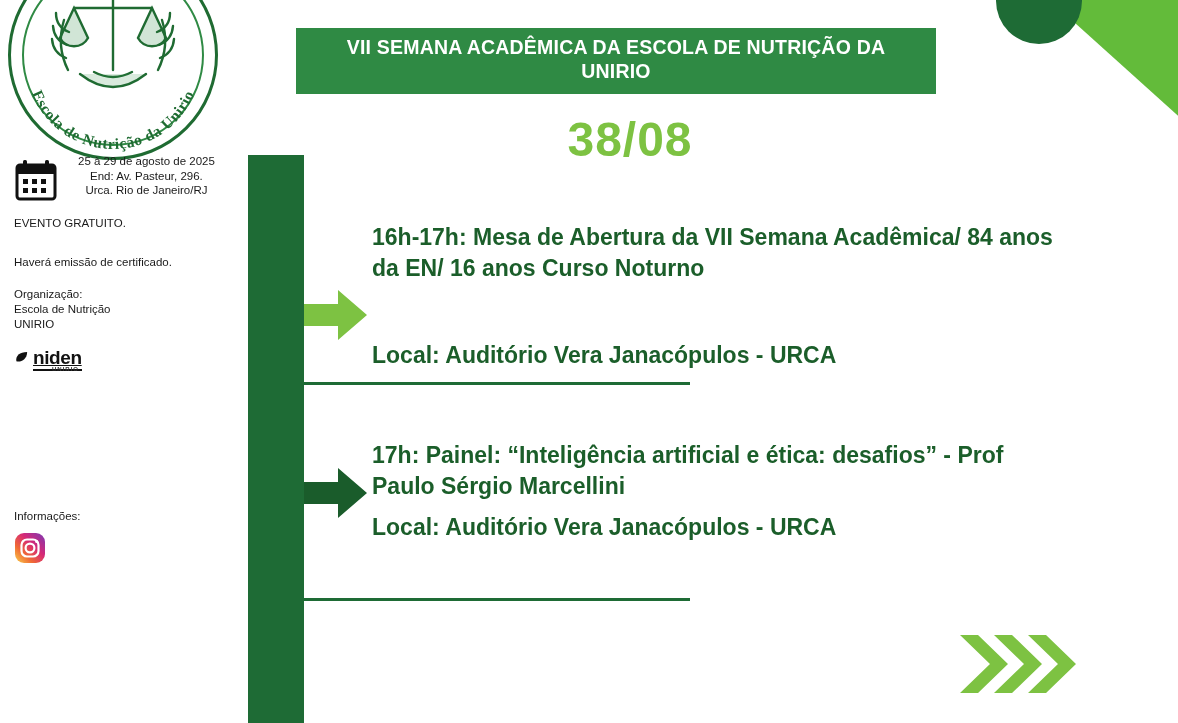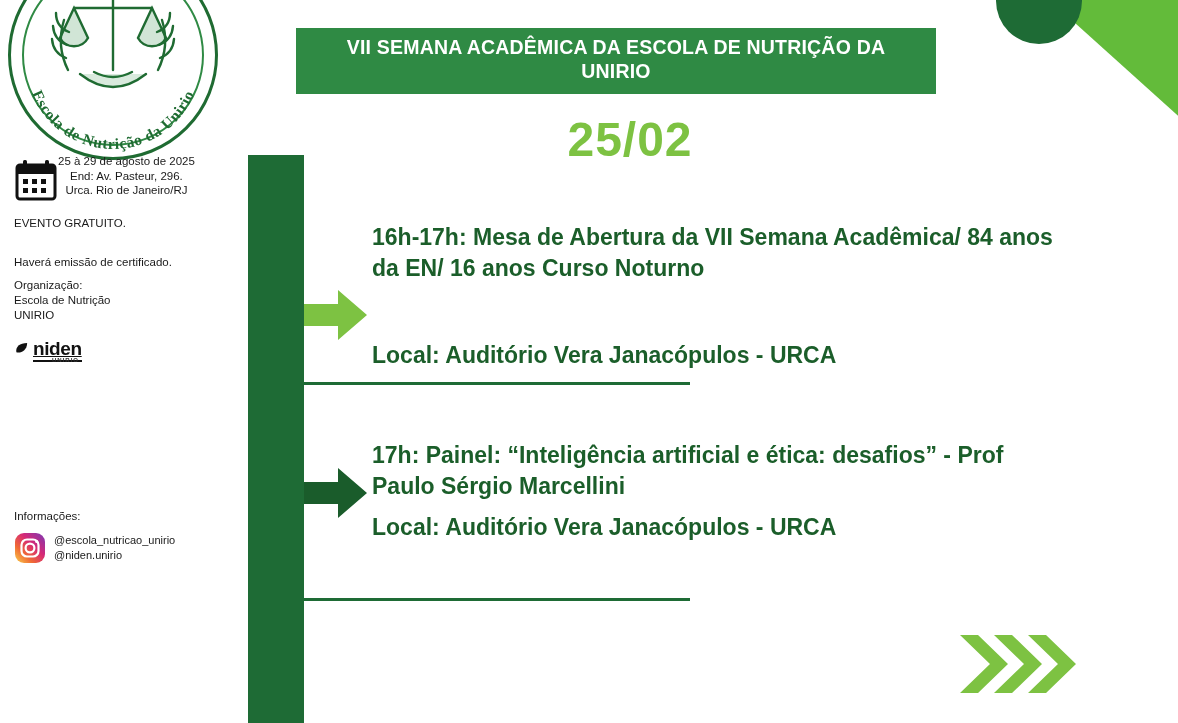--- a/index.html
+++ b/index.html
@@ -64,21 +64,21 @@
   .info-block {
     position: absolute;
     left: 14px;
     top: 152px;
     width: 224px;
   }
 
   .date-row {
     display: flex;
     align-items: flex-start;
-    gap: 0;
+    gap: 20px;
   }
   .cal-icon {
     flex: 0 0 auto;
     width: 44px;
     height: 44px;
     margin-top: 6px;
   }
   .date-text {
     font-size: 11.5px;
     line-height: 1.28;
@@ -86,21 +86,21 @@
     text-align: center;
     padding-top: 2px;
   }
 
   .info-para {
     font-size: 11.5px;
     line-height: 1.3;
     color: #1a1a1a;
     margin-top: 24px;
   }
-  .info-para.tight { margin-top: 8px; }
+  .info-para.tight { margin-top: 17px; }
 
   
   .niden {
     margin-top: 16px;
     display: flex;
     align-items: center;
     gap: 4px;
   }
   .niden-mark { width: 15px; height: 15px; }
   .niden-word {
@@ -345,35 +345,31 @@
               <stop offset="30%" stop-color="#f06a35"></stop>
               <stop offset="60%" stop-color="#d62976"></stop>
               <stop offset="100%" stop-color="#7a39b5"></stop>
             </linearGradient>
           </defs>
           <rect x="1" y="1" width="30" height="30" rx="9" fill="url(#iggrad)"></rect>
           <rect x="7.5" y="7.5" width="17" height="17" rx="5.5" fill="none" stroke="#fff" stroke-width="2.2"></rect>
           <circle cx="16" cy="16" r="4.4" fill="none" stroke="#fff" stroke-width="2.2"></circle>
           <circle cx="22.6" cy="9.6" r="1.5" fill="#fff"></circle>
         </svg>
-        <div class="handles">
-          <div>@escola_nutricao_unirio</div>
-          <div>@niden.unirio</div>
-        </div>
       </div>
     </div>
   </div>
 
   <div class="vbar"></div>
 
   <div class="title-banner">
     <div class="t">VII SEMANA ACADÊMICA DA ESCOLA DE NUTRIÇÃO DA UNIRIO</div>
   </div>
 
-  <div class="big-date">25/02</div>
+  <div class="big-date">38/08</div>
 
   <div class="ribbon"></div>
   <div class="ribbon-dot"></div>
   <div class="ribbon-label">A - FEIRA</div>
 
   <div class="item">
     <svg class="arrow" style="left:304px; top:288px;" viewBox="0 0 64 54">
       <path d="M0 16 H34 V2 L63 27 L34 52 V38 H0 Z" fill="#7dc242"></path>
     </svg>
     <div class="item-text" style="left:372px; top:222px; width:700px;">16h-17h: Mesa de Abertura da VII Semana Acadêmica/ 84 anos da EN/ 16 anos Curso Noturno</div>

